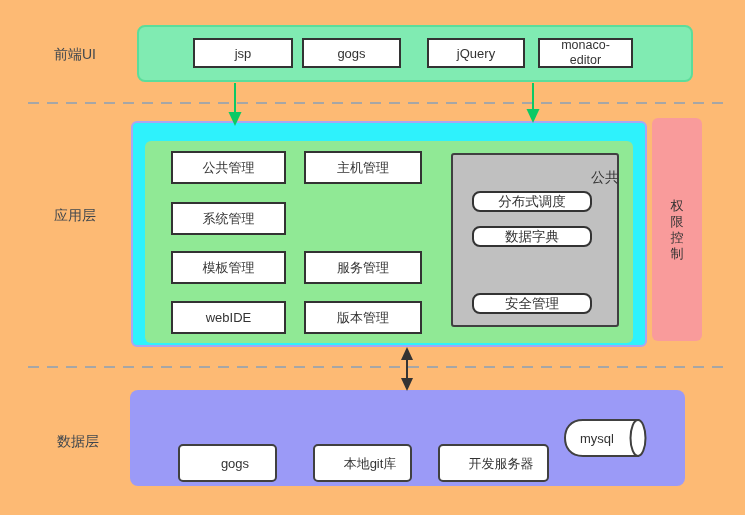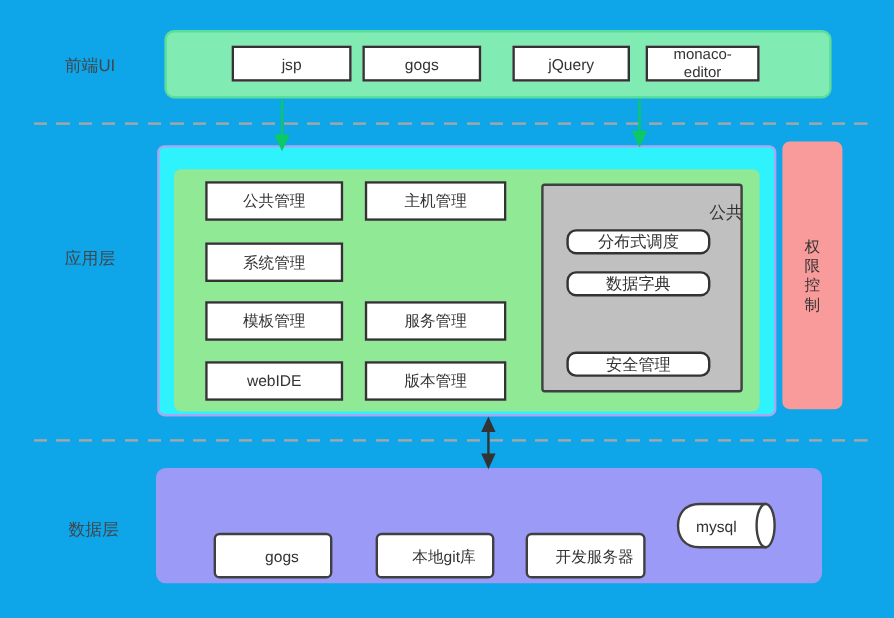--- a/index.html
+++ b/index.html
@@ -1,17 +1,17 @@
 <!DOCTYPE html>
 <html style="--frontend-bg: #80ebb2; --frontend-border: #5bdd9b; --app-outer-bg: #2ef2fc; --app-outer-border: #a9a6f2; --app-inner-bg: #90e995; --common-bg: #c0c0c0; --common-border: #404040; --permission-bg: #f99b9b; --data-bg: #9b9af7; --arrow-green: #0bc965; --arrow-black: #333333; --box-border: #333333; --dash-line: #a6a6a6;"><head>
 <meta charset="utf-8">
 <style>
   html,body{margin:0;padding:0;background:#fff;}
   #canvas{
-    position:relative;width:745px;height:515px;background:#0ea5e9;overflow:hidden;
+    position:relative;width:745px;height:515px;background:#fdba74;overflow:hidden;
     font-family:"Liberation Sans",sans-serif;color:#333;
   }
   .abs{position:absolute;box-sizing:border-box;}
   .layer-label{
     font-size:14px;color:#40474e;text-align:center;width:90px;
   }
   
   .frontend-panel{
     left:137px;top:25px;width:556px;height:57px;border-radius:8px;
     background:var(--frontend-bg);border:2px solid var(--frontend-border);
@@ -112,21 +112,21 @@
   <div class="abs node common-item" style="top:226px;">数据字典</div>
   <div class="abs node common-item" style="top:293px;">安全管理</div>
 
   <div class="abs permission-box">
     <div class="permission-text">权限控制</div>
   </div>
 
   <div class="abs data-panel"></div>
   <div class="abs node data-node" style="left:178px;width:99px;">gogs</div>
   <div class="abs node data-node" style="left:313px;width:99px;">本地git库</div>
-  <div class="abs node data-node" style="left:438px;width:100px;">开发服务器</div>
+  <div class="abs node data-node" style="left:438px;width:111px;">开发服务器</div>
 
   <svg class="abs" style="left:562px;top:418px;" width="85" height="40" viewBox="0 0 85 40">
     <path class="cyl-shape" d="M76,2 L21,2 C8,2 3,11 3,20 C3,29 8,38 21,38 L76,38 Z"></path>
     <ellipse class="cyl-shape" cx="76" cy="20" rx="7.5" ry="18"></ellipse>
   </svg>
   <div class="abs db-label">mysql</div>
 
   <svg class="abs overlay-svg" width="745" height="515" viewBox="0 0 745 515">
     <g>
       <line class="arrow-line-green" x1="235" y1="83" x2="235" y2="113"></line>

